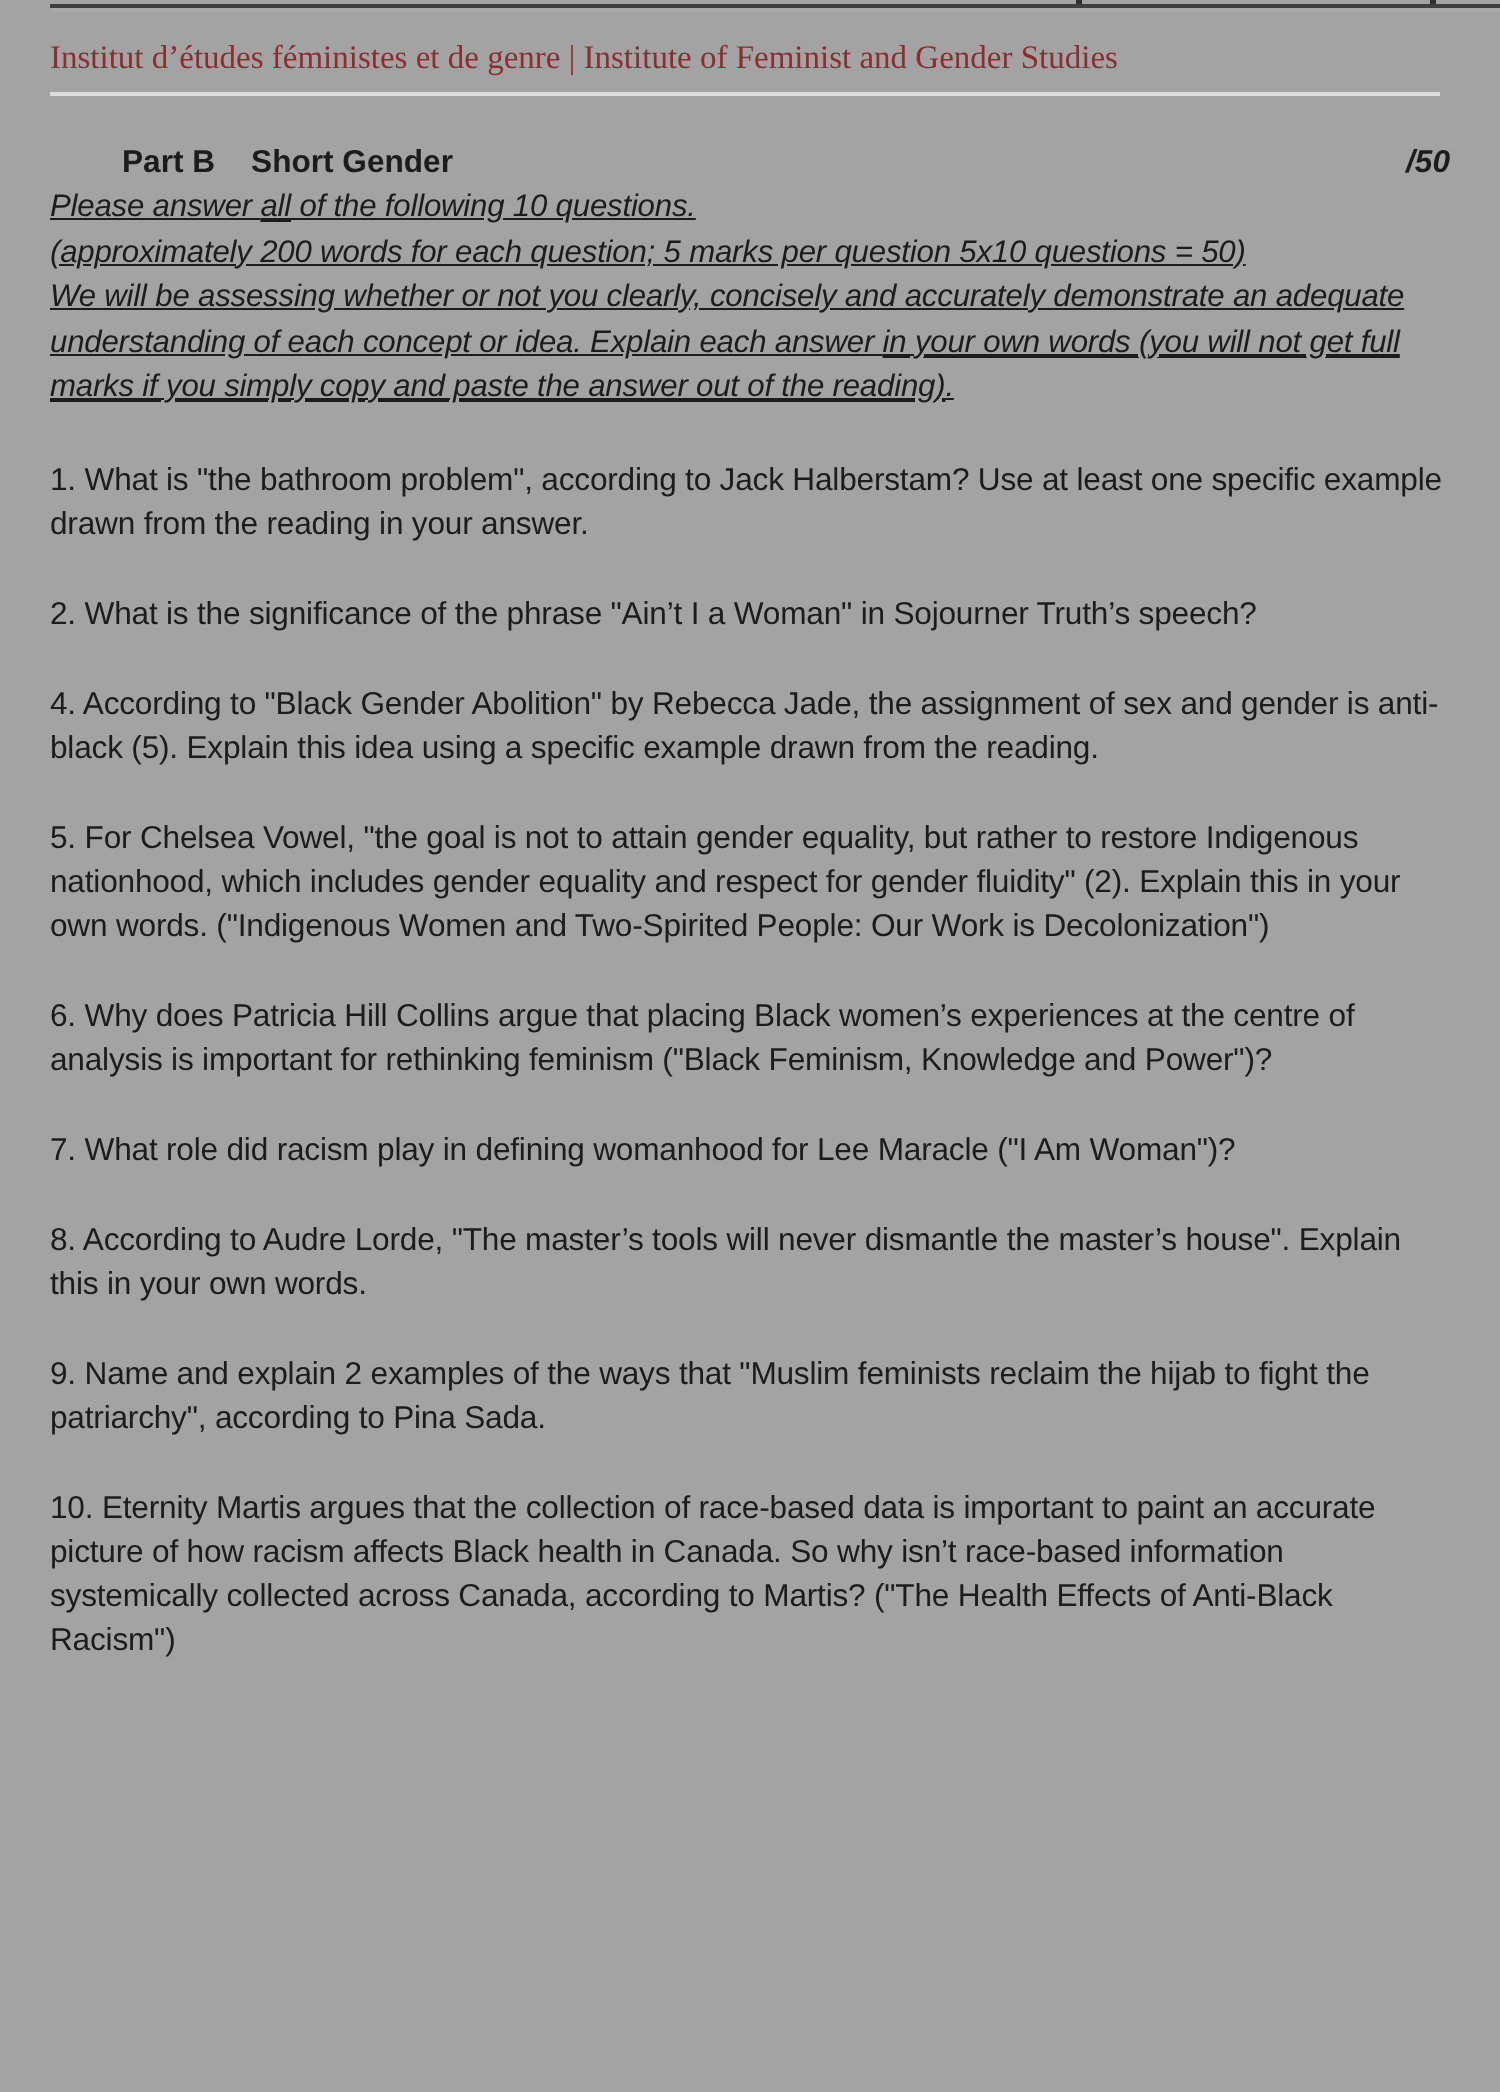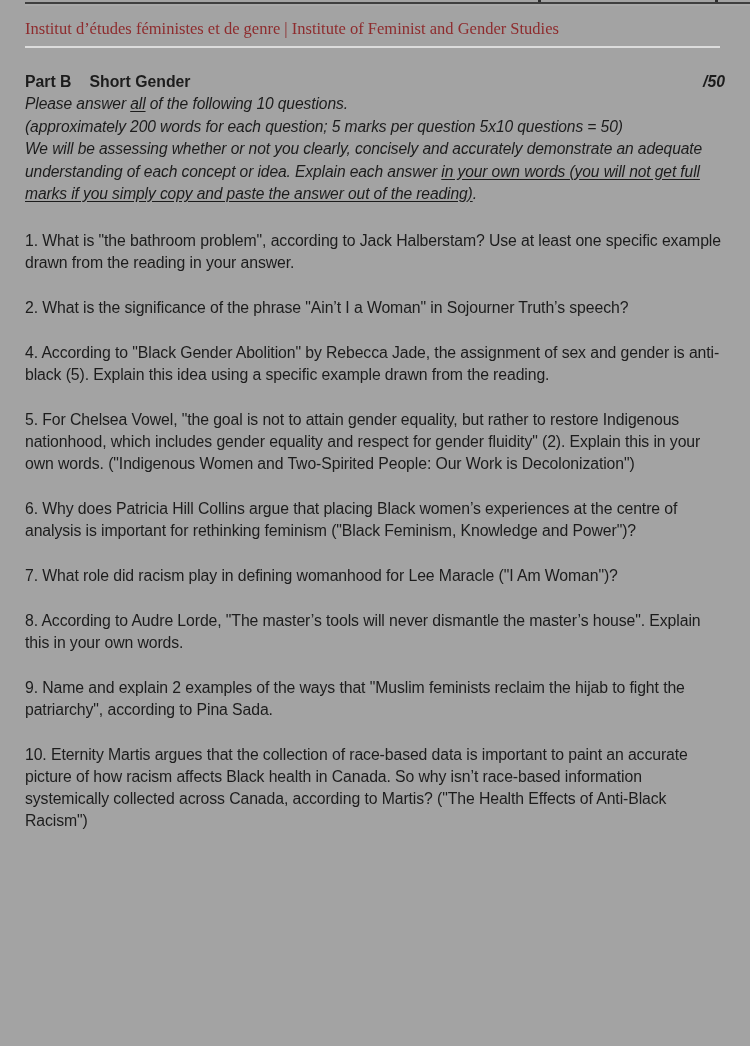--- a/index.html
+++ b/index.html
@@ -63,30 +63,32 @@
   }
 
   
   .section-head {
     display: flex;
     align-items: baseline;
     margin-top: 23px;
     font-weight: bold;
     font-size: 15.8px;
     line-height: 22px;
+    margin-left: 36px;
   }
   .section-head .part-label { margin-right: 18px; }
   .section-head .score { margin-left: auto; font-style: italic; }
 
   
   .instructions {
     font-style: italic;
     font-size: 15.6px;
     line-height: 22.5px;
     letter-spacing: -0.1px;
+    text-decoration: underline;
   }
   .instructions .u,
   .underlined {
     text-decoration: underline;
     text-underline-offset: 2px;
   }
 
   
   .questions {
     margin-top: 24px;

